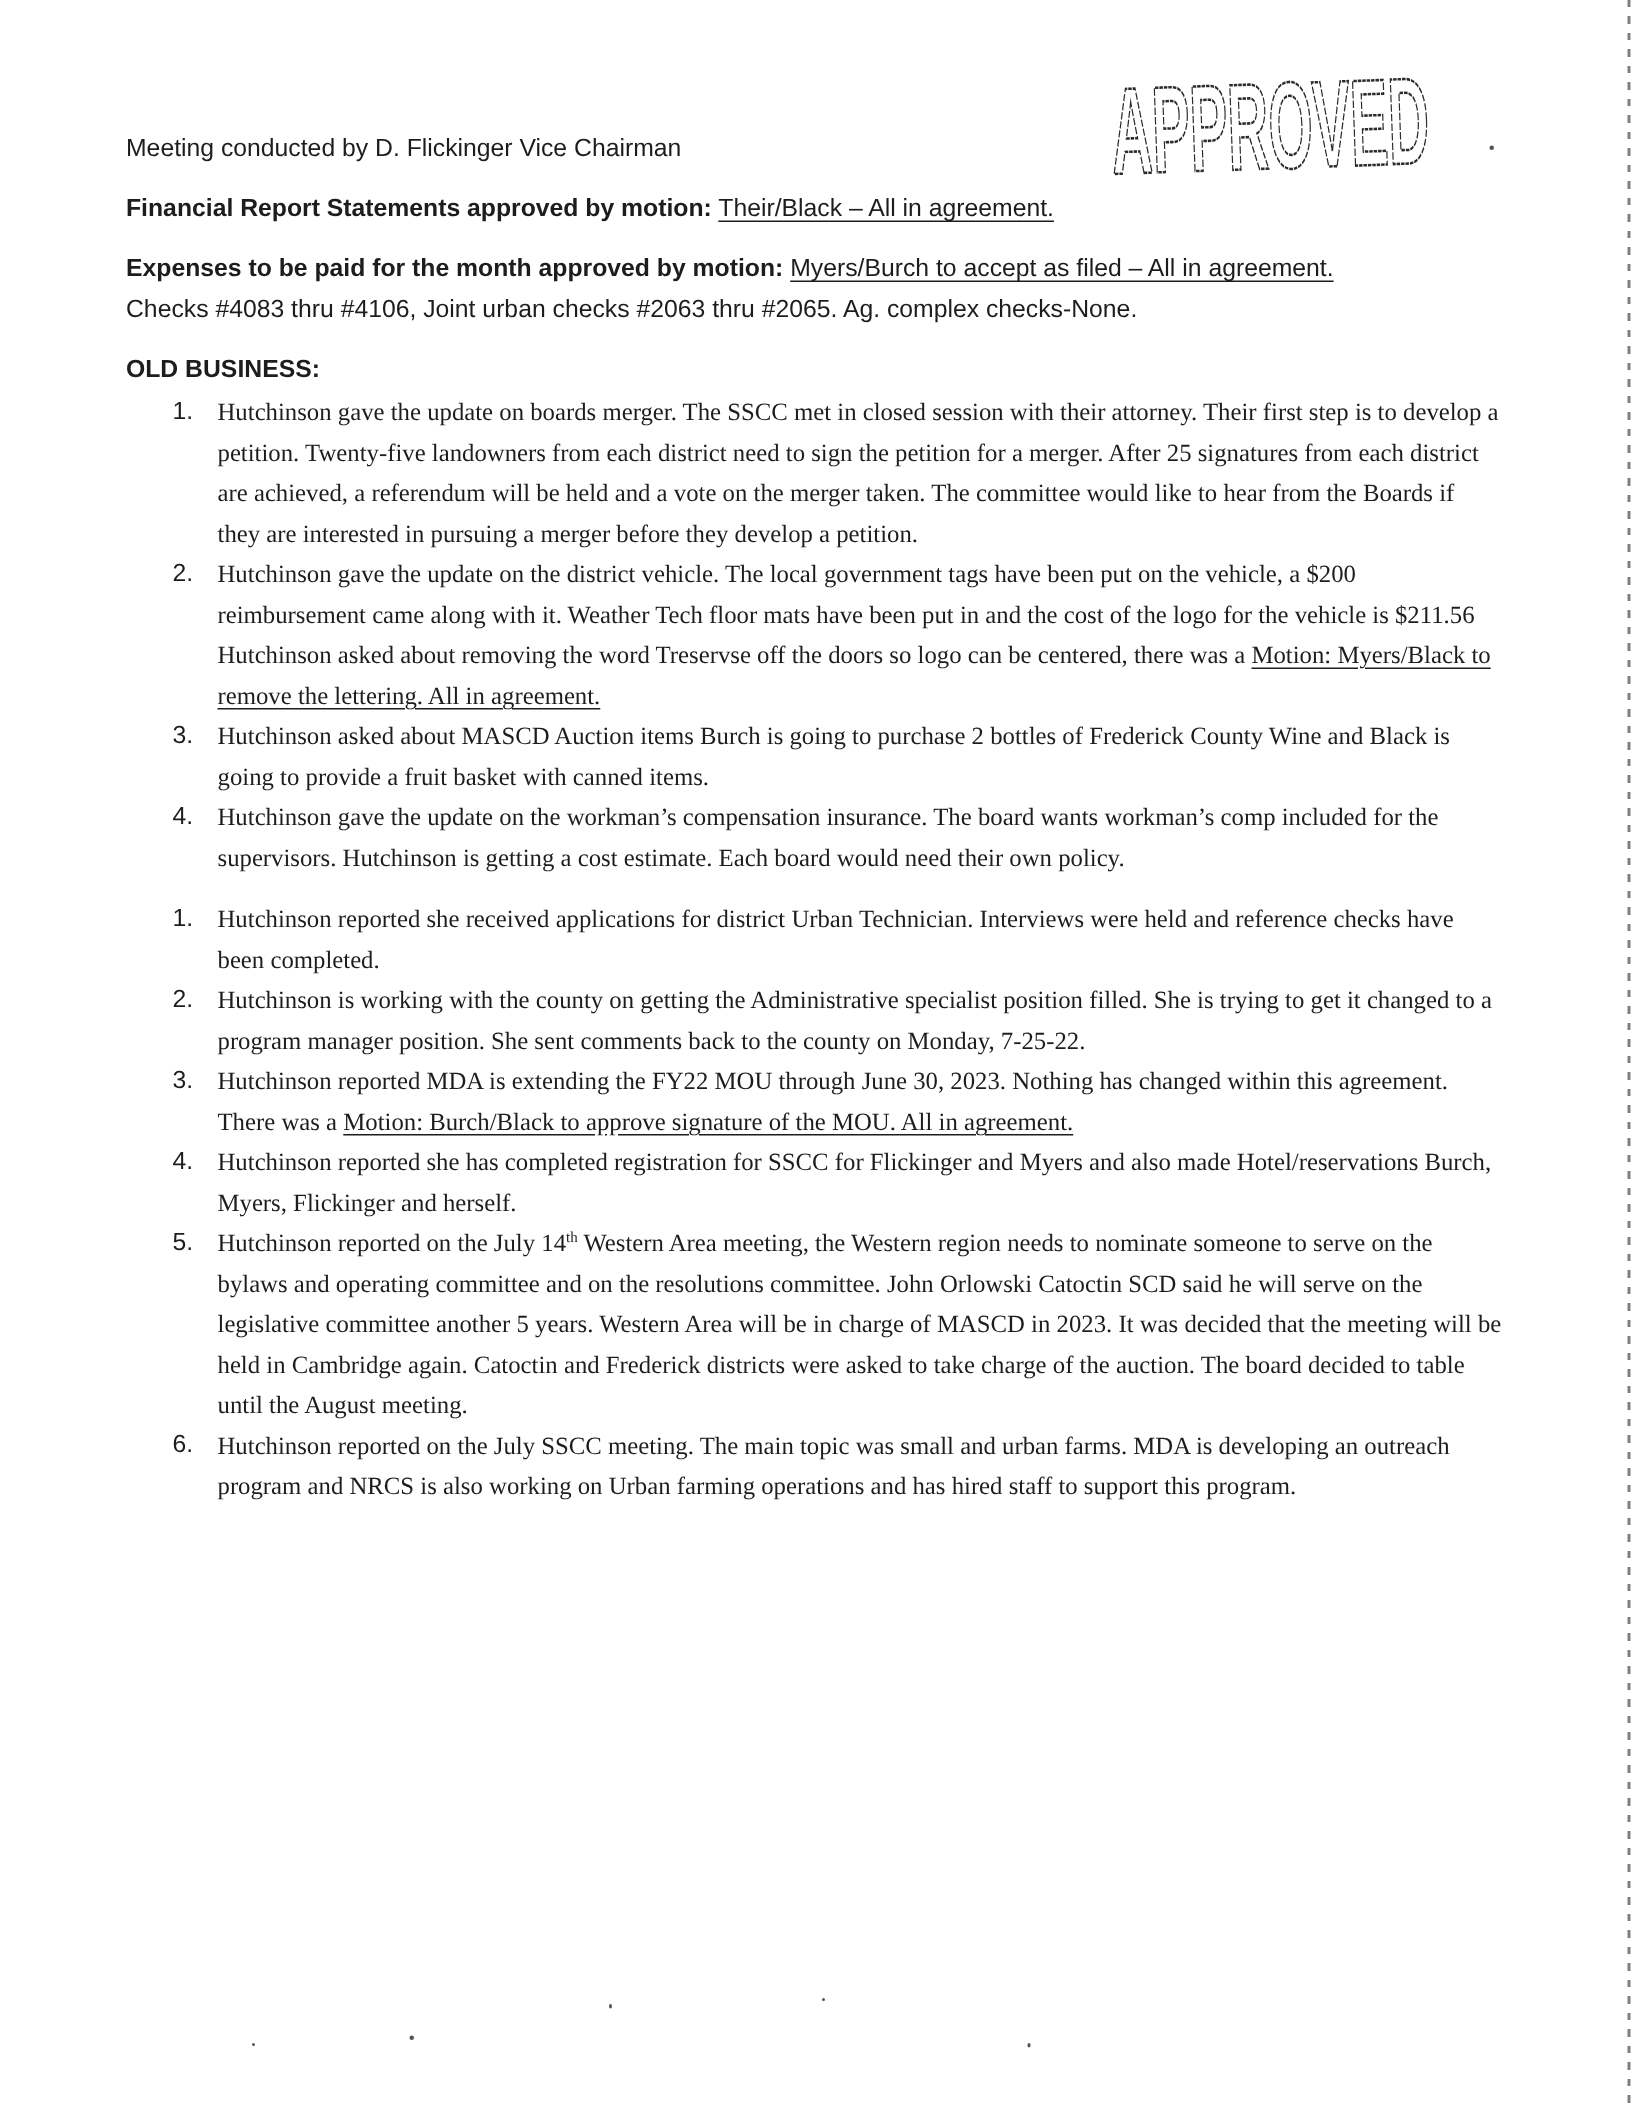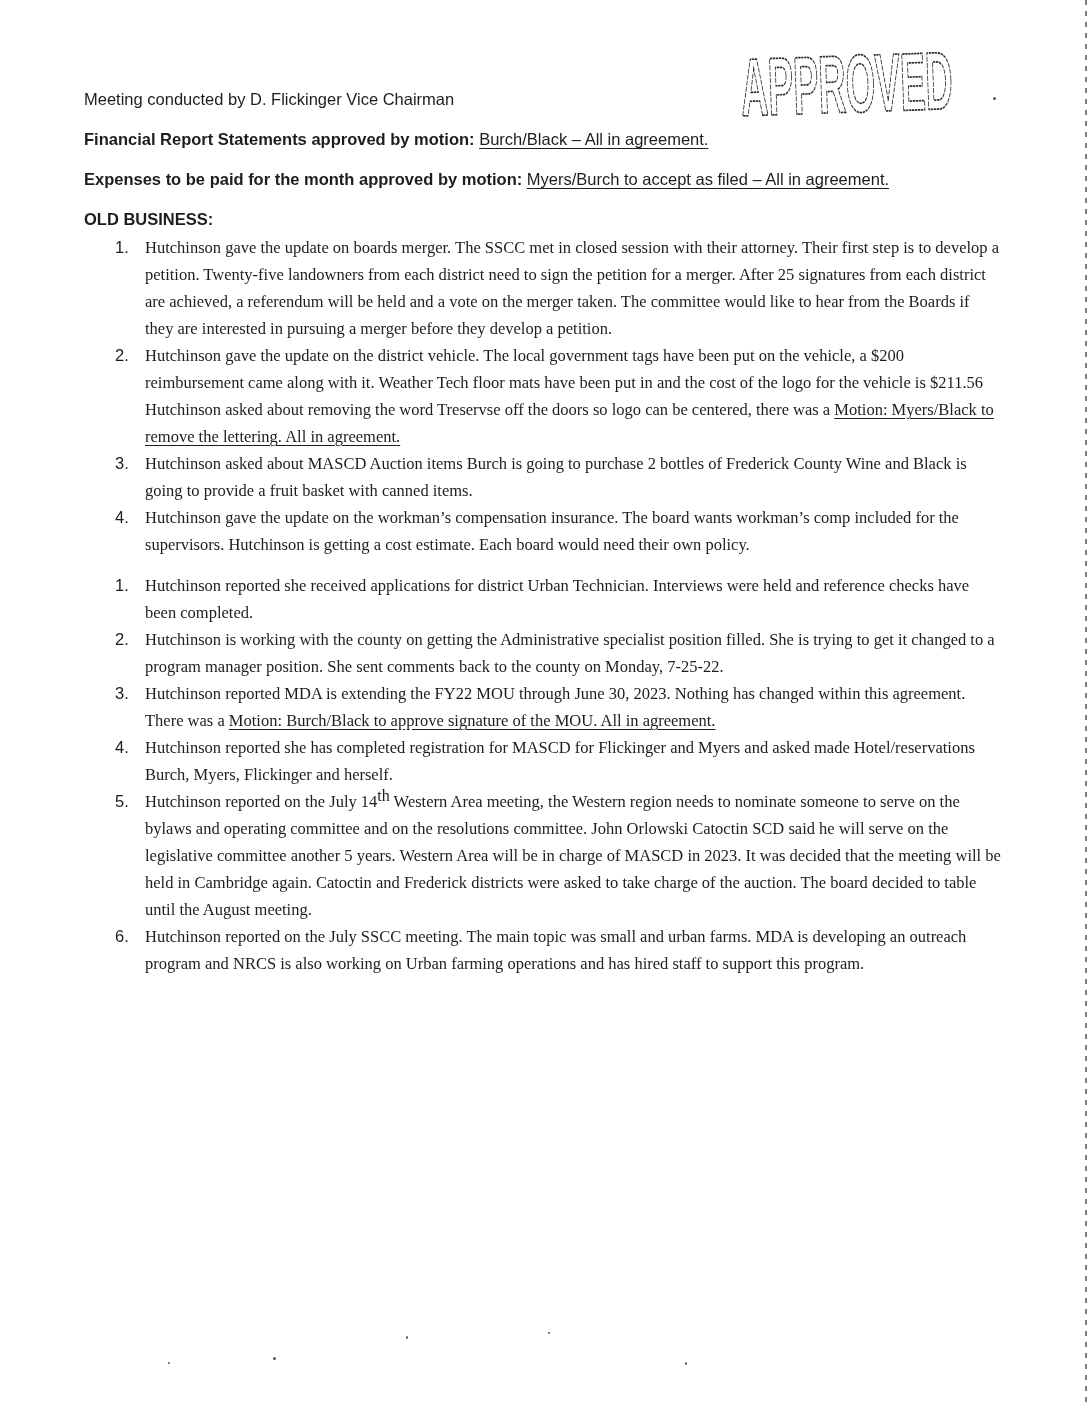--- a/index.html
+++ b/index.html
@@ -37,21 +37,21 @@
     stroke: #2b2b2b;
     stroke-width: 1.7;
     stroke-dasharray: 5 1.4;
     font-family: "Liberation Sans", sans-serif;
     font-weight: 700;
   }
   
   .para { margin: 0 0 13px 0; }
   .b { font-weight: 700; }
   .u { text-decoration: underline; text-underline-offset: 3px; }
-  .sup { vertical-align: super; font-size: 16px; line-height: 0; margin-top: 28px; }
+  .sup { vertical-align: super; font-size: 10px; line-height: 0; margin-top: 28px; }
   
   .sec-head { font-weight: 700; margin: 0 0 1px 0; }
   .section { margin: 0 0 14px 0; }
   .list { padding-left: 31px; }
   .item { display: flex; }
   .num { flex: 0 0 30px; }
   .itext { flex: 1 1 auto; font-family: Liberation Serif, serif; }
   
   .edge-line {
     position: absolute;
@@ -74,27 +74,28 @@
   </div>
 
 
 
   <p class="para">Meeting conducted by D. Flickinger Vice Chairman</p>
 
 
 
   <p class="para">
     <span class="b">Financial Report Statements approved by motion:</span>
-    <span class="u">Burch/Black – All in agreement.</span>
+    <span class="u">Their/Black – All in agreement.</span>
   </p>
 
   <p class="para">
     <span class="b">Expenses to be paid for the month approved by motion:</span>
     <span class="u">Myers/Burch to accept as filed – All in agreement.</span>
     <br>
+    <span>Checks #4083 thru #4106, Joint urban checks #2063 thru #2065. Ag. complex checks-None.</span>
   </p>
 
   <div class="section">
     <div class="sec-head">OLD BUSINESS:</div>
     <div class="list">
 
       <div class="item">
         <span class="num">1.</span>
         <span class="itext"><span>Hutchinson gave the update on boards merger. The SSCC met in closed session with their attorney. Their first step is to develop a petition. Twenty-five landowners from each district need to sign the petition for a merger. After 25 signatures from each district are achieved, a referendum will be held and a vote on the merger taken. The committee would like to hear from the Boards if they are interested in pursuing a merger before they develop a petition.</span></span>
       </div>
@@ -130,21 +131,21 @@
         <span class="itext"><span>Hutchinson is working with the county on getting the Administrative specialist position filled. She is trying to get it changed to a program manager position. She sent comments back to the county on Monday, 7-25-22.</span></span>
       </div>
 
       <div class="item">
         <span class="num">3.</span>
         <span class="itext"><span>Hutchinson reported MDA is extending the FY22 MOU through June 30, 2023. Nothing has changed within this agreement. There was a </span><span class="u">Motion: Burch/Black to approve signature of the MOU. All in agreement.</span></span>
       </div>
 
       <div class="item">
         <span class="num">4.</span>
-        <span class="itext"><span>Hutchinson reported she has completed registration for MASCD for Flickinger and Myers and asked made Hotel/reservations Burch, Myers, Flickinger and herself.</span></span>
+        <span class="itext"><span>Hutchinson reported she has completed registration for SSCC for Flickinger and Myers and also made Hotel/reservations Burch, Myers, Flickinger and herself.</span></span>
       </div>
 
       <div class="item">
         <span class="num">5.</span>
         <span class="itext"><span>Hutchinson reported on the July 14</span><span class="sup">th</span><span> Western Area meeting, the Western region needs to nominate someone to serve on the bylaws and operating committee and on the resolutions committee. John Orlowski Catoctin SCD said he will serve on the legislative committee another 5 years. Western Area will be in charge of MASCD in 2023. It was decided that the meeting will be held in Cambridge again. Catoctin and Frederick districts were asked to take charge of the auction. The board decided to table until the August meeting.</span></span>
       </div>
 
       <div class="item">
         <span class="num">6.</span>
         <span class="itext"><span>Hutchinson reported on the July SSCC meeting. The main topic was small and urban farms. MDA is developing an outreach program and NRCS is also working on Urban farming operations and has hired staff to support this program.</span></span>

